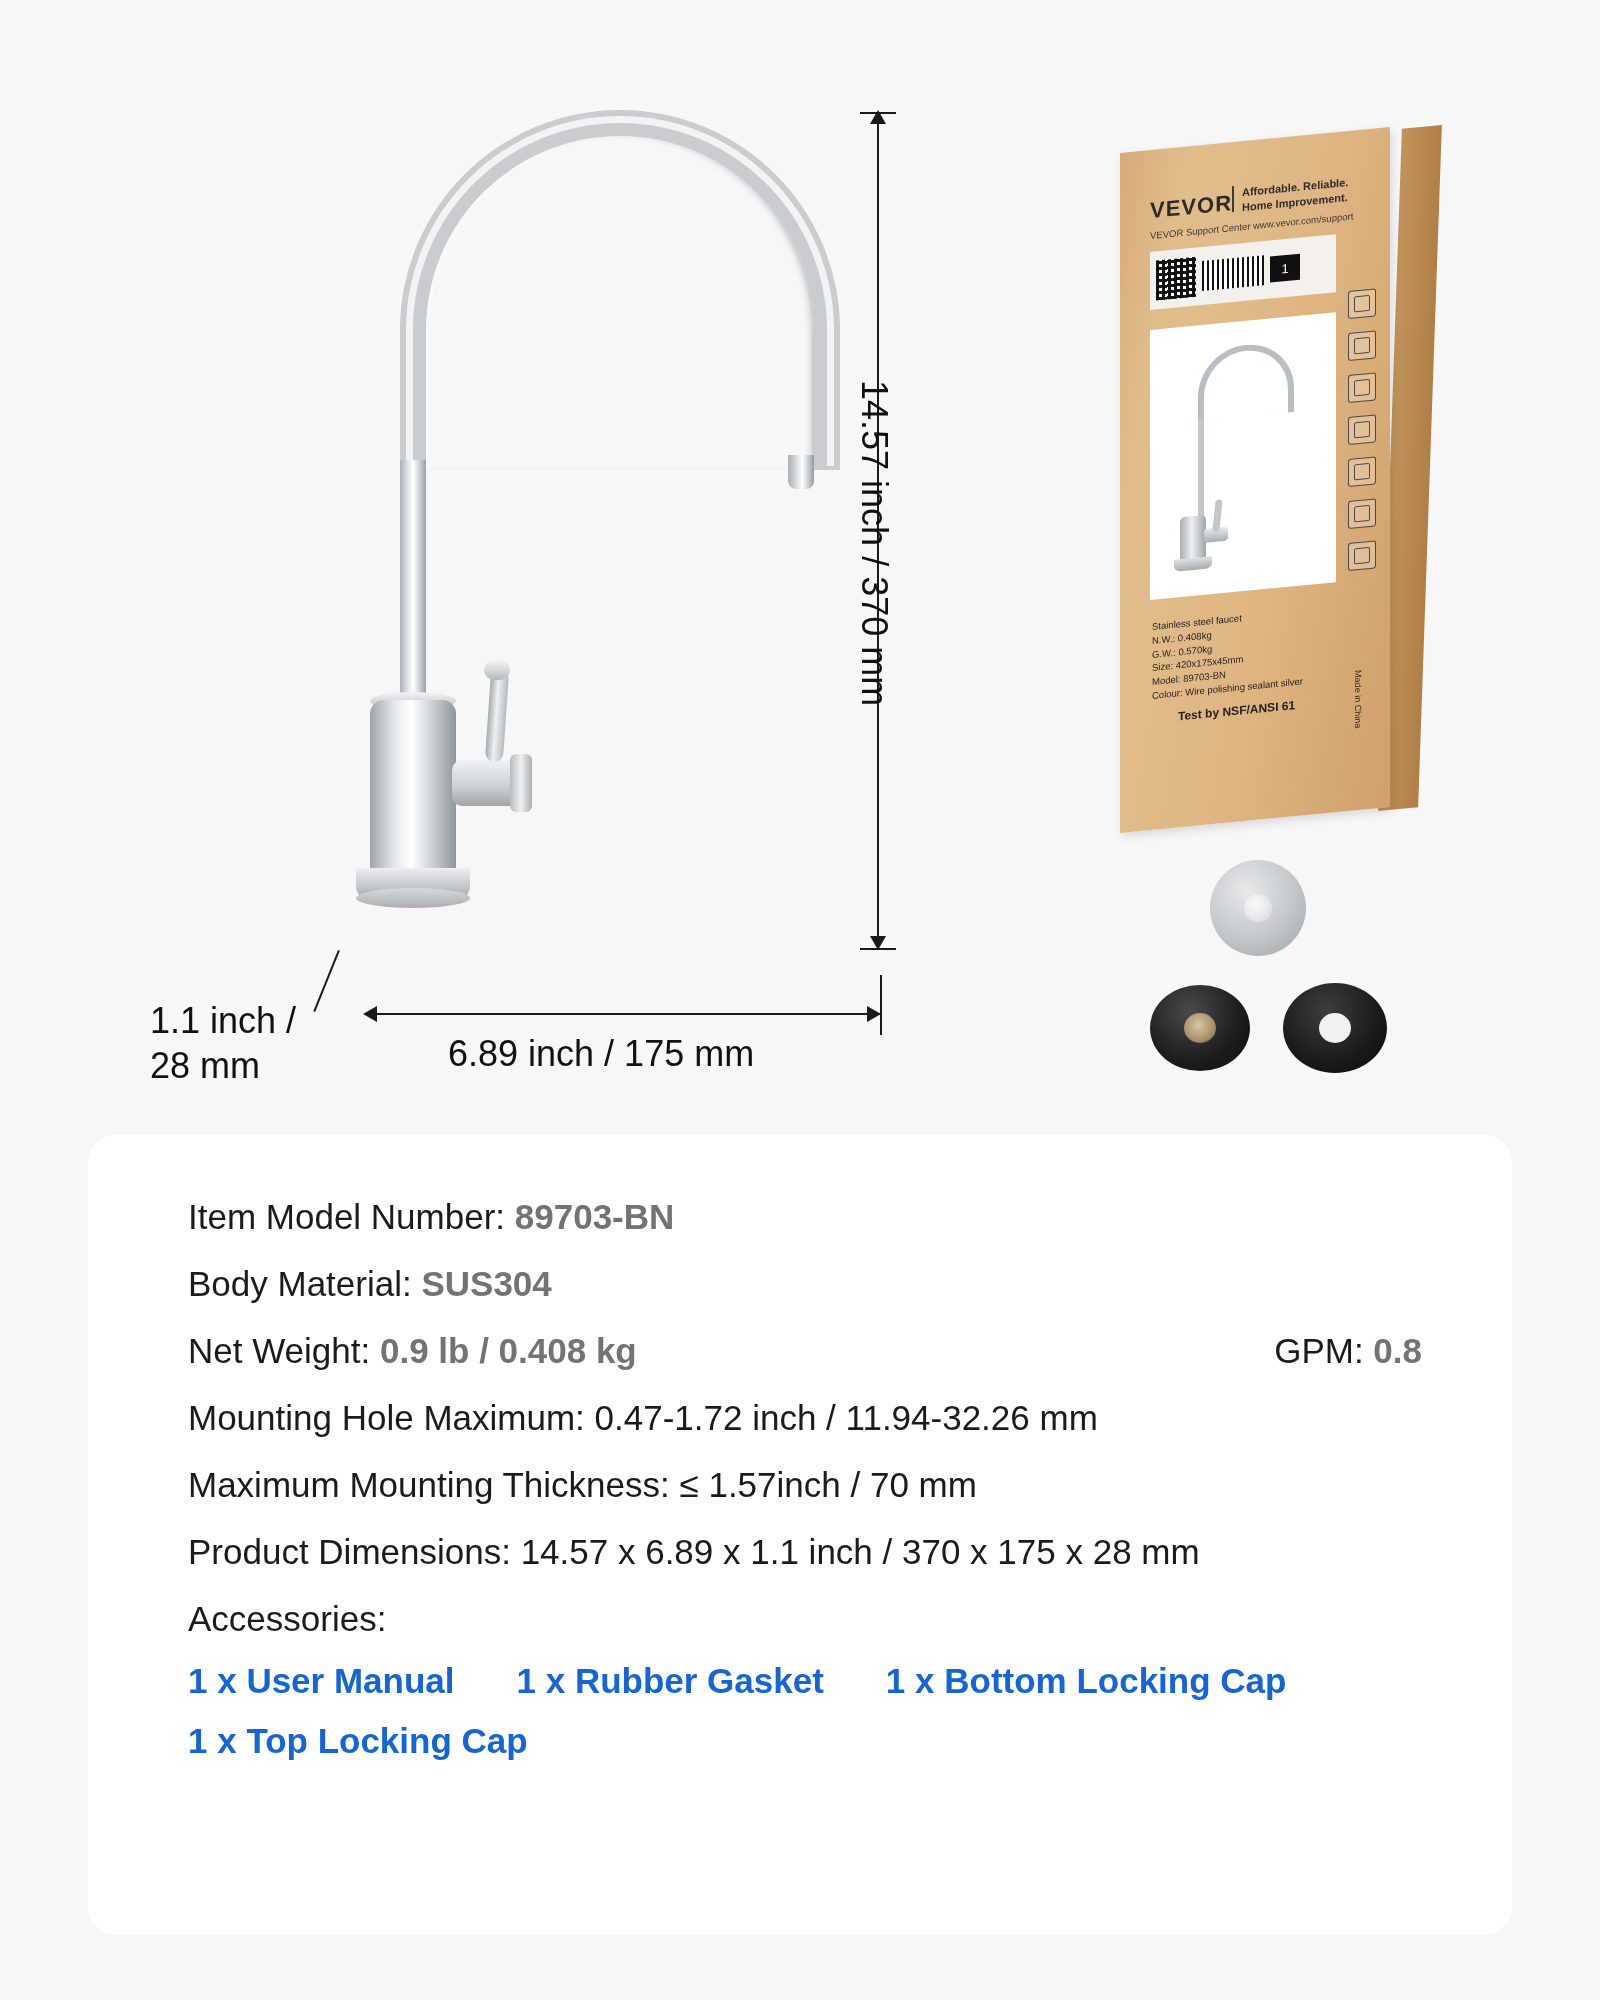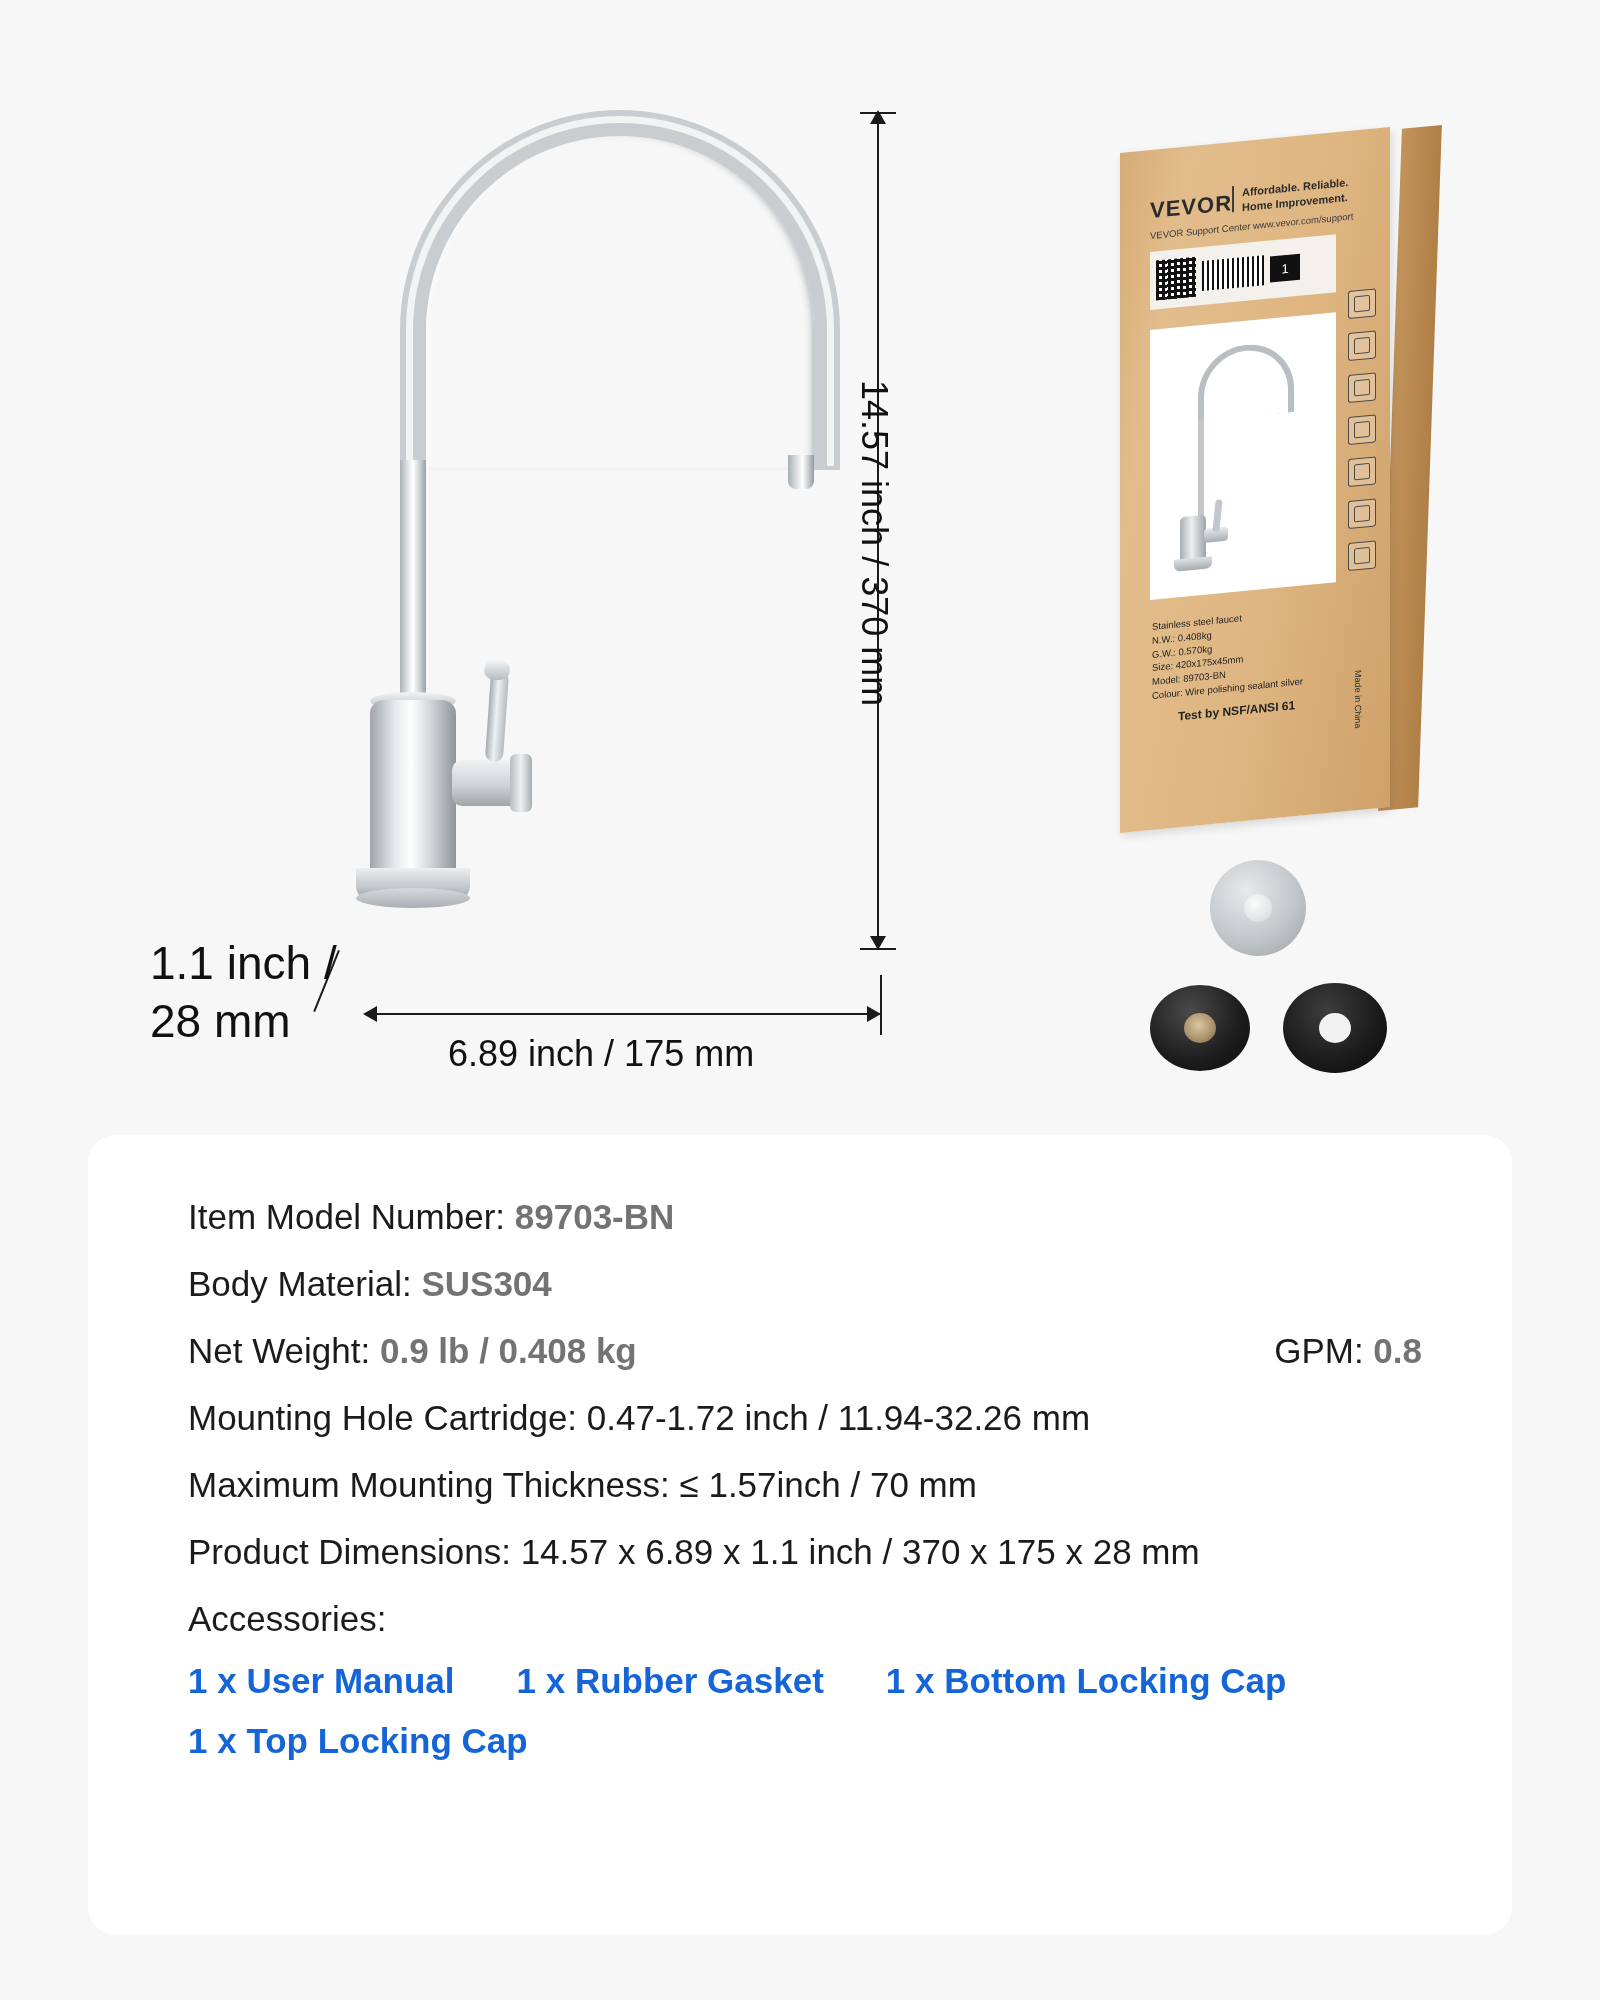--- a/index.html
+++ b/index.html
@@ -232,22 +232,22 @@
     top: 950px;
     width: 2px;
     height: 66px;
     background: #1a1a1a;
     transform: rotate(22deg);
     transform-origin: top left;
   }
   .dim-depth-label {
     position: absolute;
     left: 150px;
-    top: 935px;
-    font-size: 46px;
+    top: 998px;
+    font-size: 36px;
     color: #111;
     line-height: 1.25;
     text-align: left;
   }
 
   
   .pkg {
     position: absolute;
     left: 1120px;
     top: 140px;
@@ -536,21 +536,21 @@
     <div class="spec-row">
       <div class="spec-item">
         <span class="lbl">Net Weight: </span><span class="val">0.9 lb / 0.408 kg</span>
       </div>
       <div class="spec-item">
         <span class="lbl">GPM: </span><span class="val">0.8</span>
       </div>
     </div>
 
     <div class="spec-single">
-      <span class="lbl">Mounting Hole Cartridge: </span><span class="val">0.47-1.72 inch / 11.94-32.26 mm</span>
+      <span class="lbl">Mounting Hole Maximum: </span><span class="val">0.47-1.72 inch / 11.94-32.26 mm</span>
     </div>
 
     <div class="spec-single">
       <span class="lbl">Maximum Mounting Thickness: </span><span class="val">≤ 1.57inch / 70 mm</span>
     </div>
 
     <div class="spec-single">
       <span class="lbl">Product Dimensions: </span><span class="val">14.57 x 6.89 x 1.1 inch / 370 x 175 x 28 mm</span>
     </div>
 

